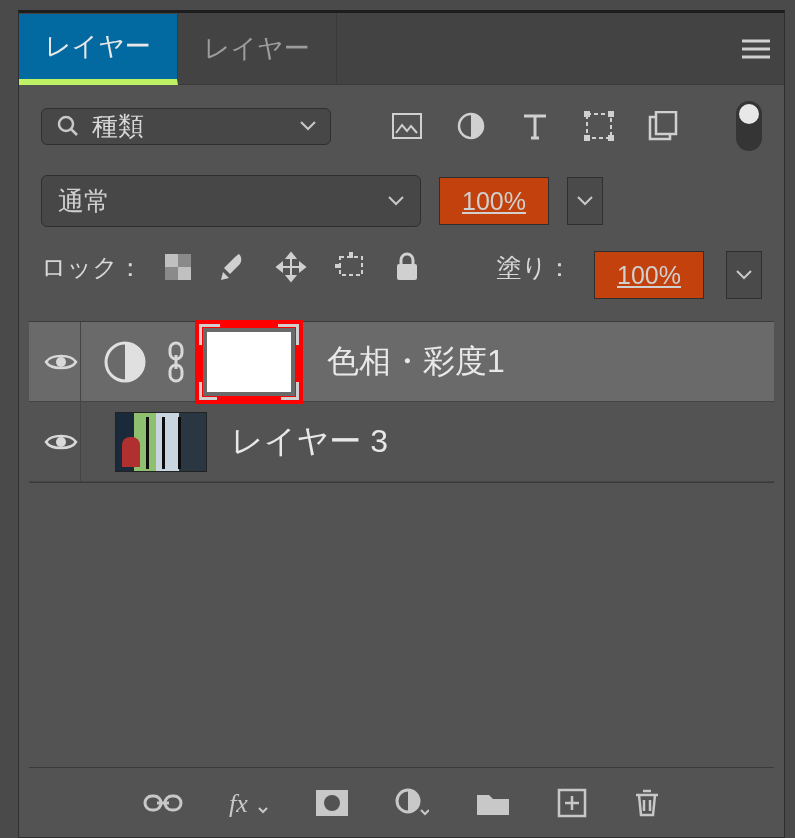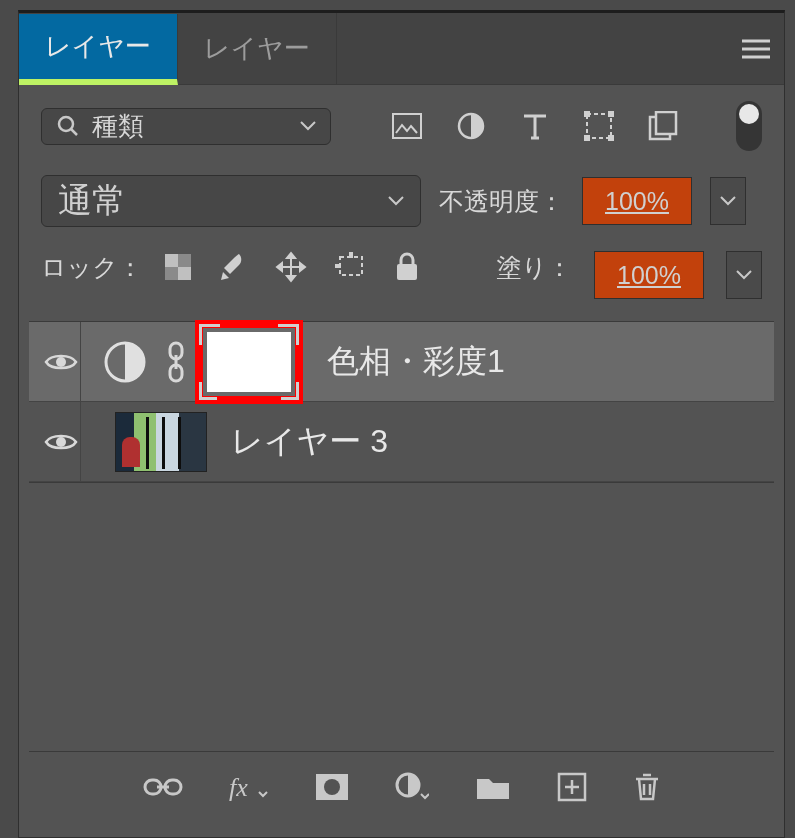--- a/index.html
+++ b/index.html
@@ -104,21 +104,21 @@
   .blend-select {
     flex: none;
     width: 380px;
     height: 52px;
     background: #474747;
     border: 1px solid #2f2f2f;
     border-radius: 6px;
     display:flex;
     align-items:center;
     padding: 8px 16px;
-    font-size: 34px;
+    font-size: 26px;
   }
   .blend-select .chev { margin-left:auto; }
   .lbl { font-size: 25px; color:#d8d8d8; }
   .value-box {
     width: 110px;
     height: 48px;
     border: 1px solid #2f2f2f;
     background:#c2410c;
     display:flex;
     align-items:center;
@@ -208,21 +208,21 @@
   .img-thumb::after{
     content:"";
     position:absolute;
     left:30px; top:4px;
     width:3px; height:52px;
     background:#0d0d0d;
     box-shadow: 16px 0 #0d0d0d, 32px 0 #0d0d0d;
   }
   .bottom-bar {
     position:absolute;
-    bottom:16px;
+    bottom:0;
     left:10px;
     right:10px;
     height: 70px;
     border-top: 1px solid #3a3a3a;
     display:flex;
     align-items:center;
     justify-content:center;
     gap: 46px;
     background:#535353;
   }
@@ -297,21 +297,20 @@
 
   <div class="blend-row">
     <div class="blend-select">
       <span>通常</span>
       <span class="chev">
         <svg width="16" height="10" viewBox="0 0 16 10">
             <path d="M1 1l7 7 7-7" stroke="#c8c8c8" stroke-width="2" fill="none"></path>
           </svg>
       </span>
     </div>
-    <span class="lbl">不透明度：</span>
     <div class="value-box">100%</div>
     <div class="chev-box">
       <svg width="16" height="10" viewBox="0 0 16 10">
           <path d="M1 1l7 7 7-7" stroke="#c8c8c8" stroke-width="2" fill="none"></path>
         </svg>
     </div>
   </div>
 
   <div class="lock-row">
     <span class="lbl">ロック：</span>

